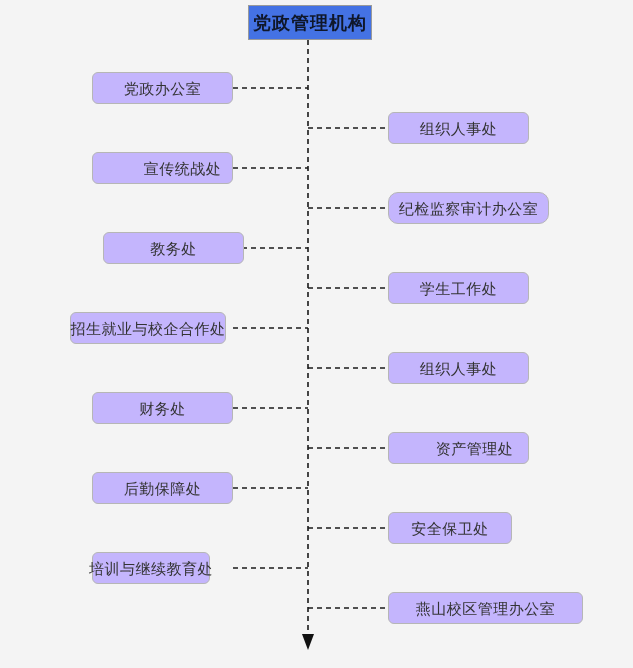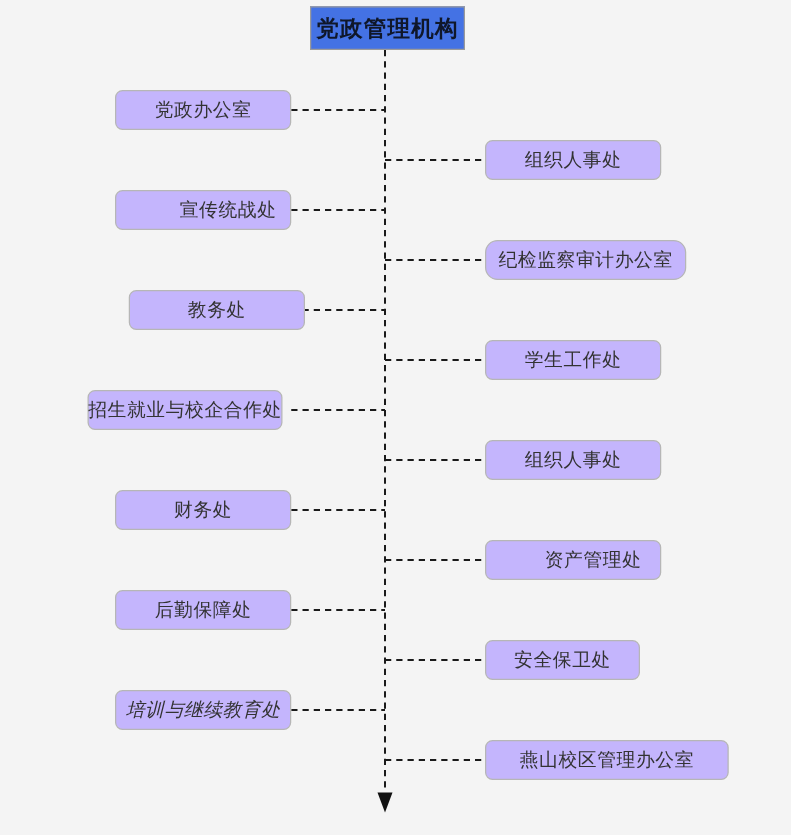--- a/index.html
+++ b/index.html
@@ -78,21 +78,21 @@
       </div>
       <div class="node" style="left: 58px; top: 312px; width: 156px; margin-left: 12px;">
         <span>招生就业与校企合作处</span>
       </div>
       <div class="node" style="left: 92px; top: 392px; width: 141px;">
         <span>财务处</span>
       </div>
       <div class="node" style="left: 92px; top: 472px; width: 141px;">
         <span>后勤保障处</span>
       </div>
-      <div class="node" style="left: 92px; top: 552px; width: 141px; font-style: italic;">
+      <div class="node" style="left: 92px; top: 552px; width: 118px;">
         <span>培训与继续教育处</span>
       </div>
     </div>
   <div id="right-layer">
       <div class="node" style="left: 388px; top: 112px; width: 141px;">
         <span>组织人事处</span>
       </div>
       <div class="node" style="left: 388px; top: 192px; width: 161px; border-radius: 10px;">
         <span>纪检监察审计办公室</span>
       </div>

